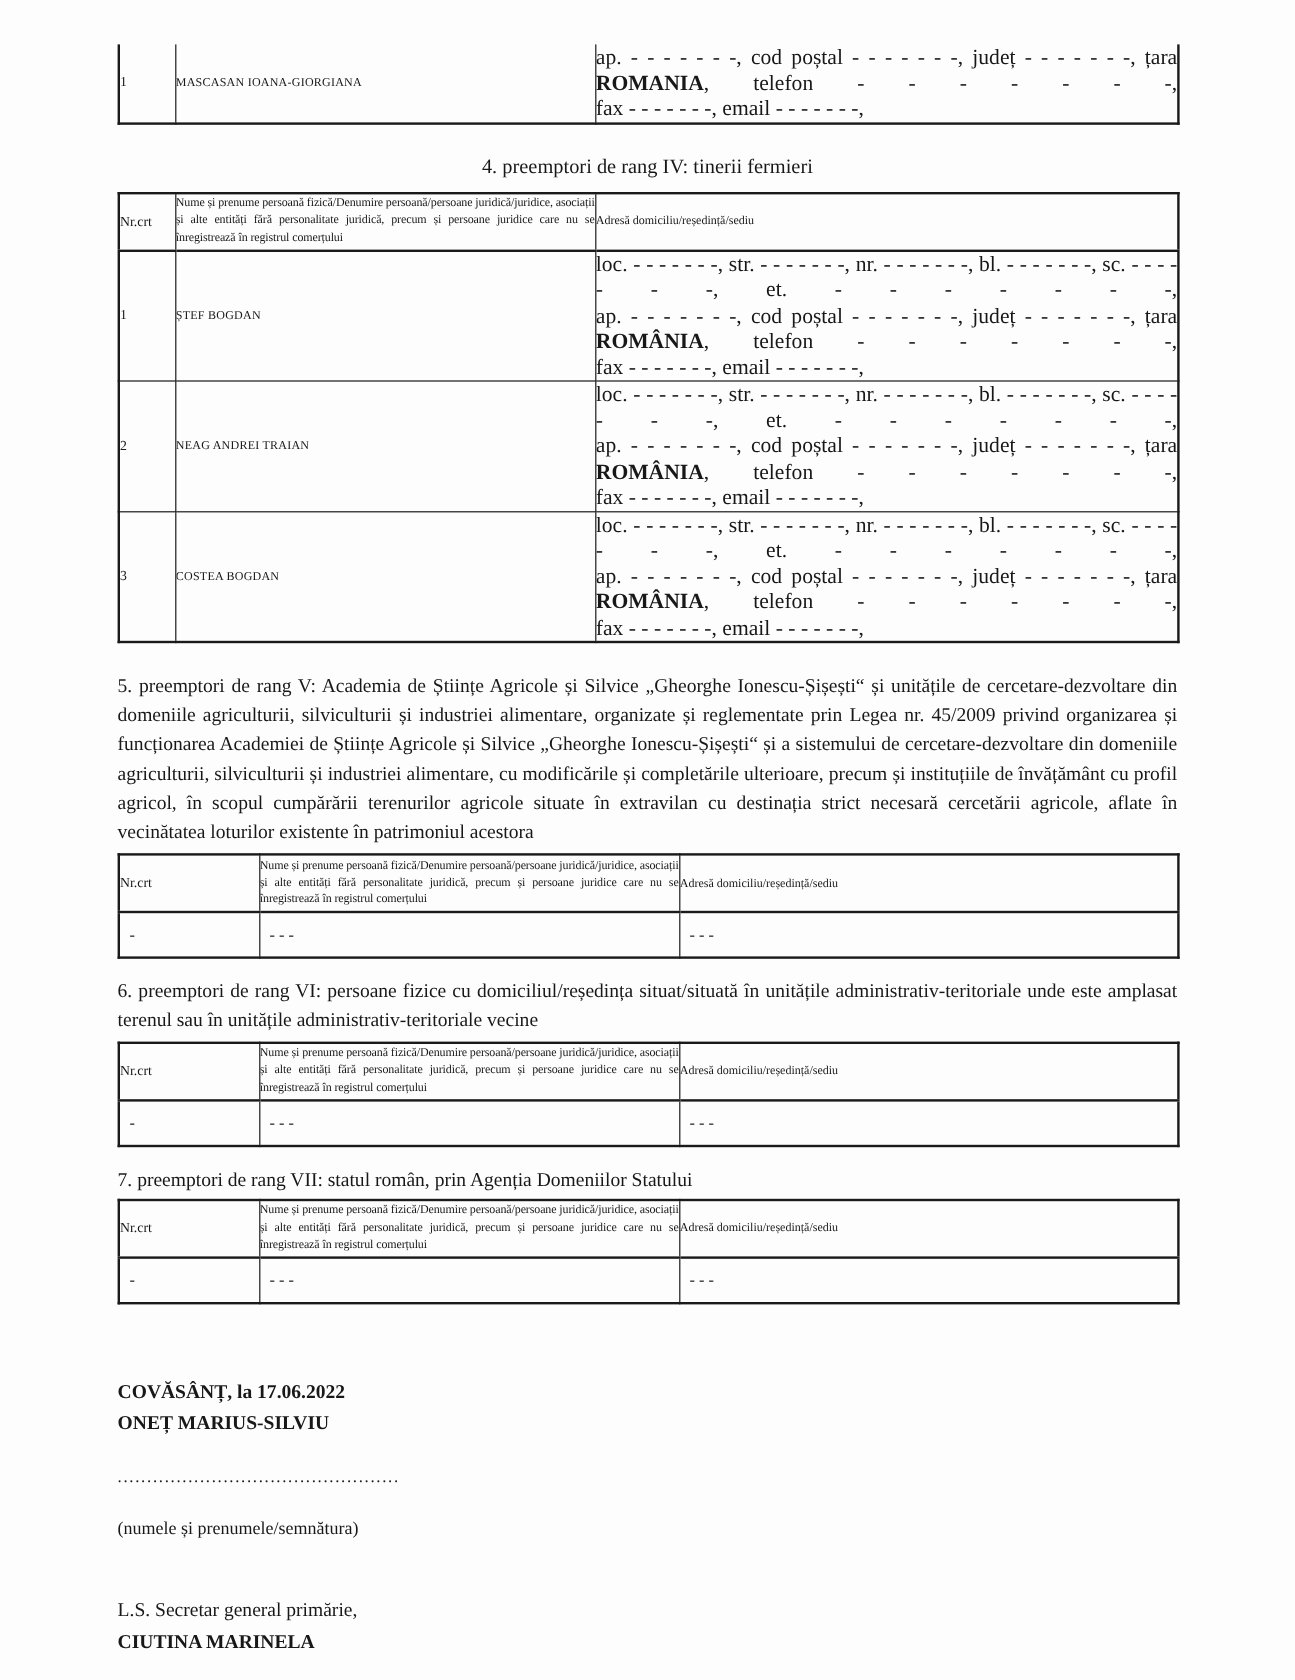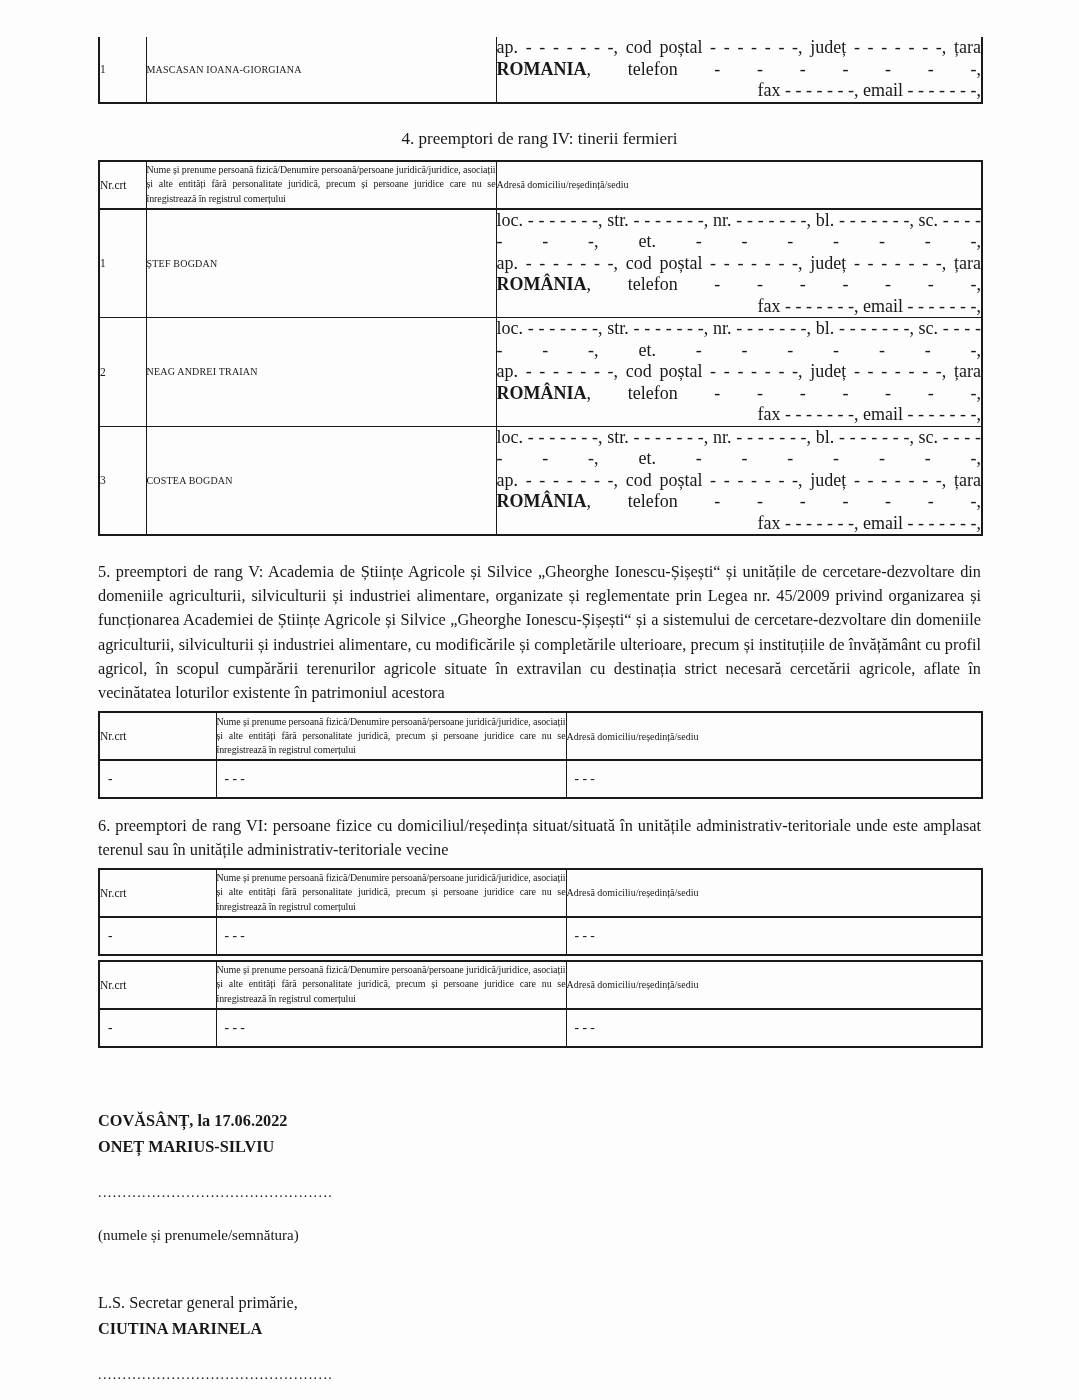--- a/index.html
+++ b/index.html
@@ -37,21 +37,21 @@
   col.c-addr-wide  { width: 486px; }
   col.c-addr       { width: 416px; }
 
   td.nr-cell { padding: 3px 4px 3px 7px; font-size: 11.5px; }
   td.name-cell {
     padding: 3px 6px 3px 9px;
     font-size: 10px; font-weight: normal; letter-spacing: .2px;
   }
   td.v-top { vertical-align: top; }
   td.addr-cell { padding: 2px 7px 2px 8px; font-size: 18px; }
-  .addr-line { line-height: 21.5px; text-align: right; }
+  .addr-line { line-height: 21.5px; }
   .stretch { text-align: justify; text-align-last: justify; }
   .addr-line b { font-weight: bold; }
 
   tr.hdr-row td { border-bottom: 2px solid #1a1a1a; }
   td.hdr-nr { padding: 3px 4px 3px 7px; font-size: 11.5px; height: 46px; }
   td.hdr-name {
     padding: 3px 7px; font-size: 10px; line-height: 14.3px;
     text-align: justify; vertical-align: middle; letter-spacing: -0.1px;
   }
   td.hdr-addr { padding: 3px 7px; font-size: 10px; }
@@ -203,20 +203,21 @@
       <td class="hdr-addr">Adresă domiciliu/reședință/sediu</td>
     </tr>
     <tr class="data-row-short">
       <td class="nr-cell">-</td>
       <td class="name-cell">- - -</td>
       <td class="addr-cell">- - -</td>
     </tr>
   </tbody>
     </table>
 
+  <div class="para mt-para7">7. preemptori de rang VII: statul român, prin Agenția Domeniilor Statului</div>
 
   <table class="doc-table mt-table7">
     <colgroup>
         <col class="c-nr-wide">
         <col class="c-name">
         <col class="c-addr">
       </colgroup>
     <tbody>
         <tr class="hdr-row">
       <td class="hdr-nr">Nr.crt</td>

